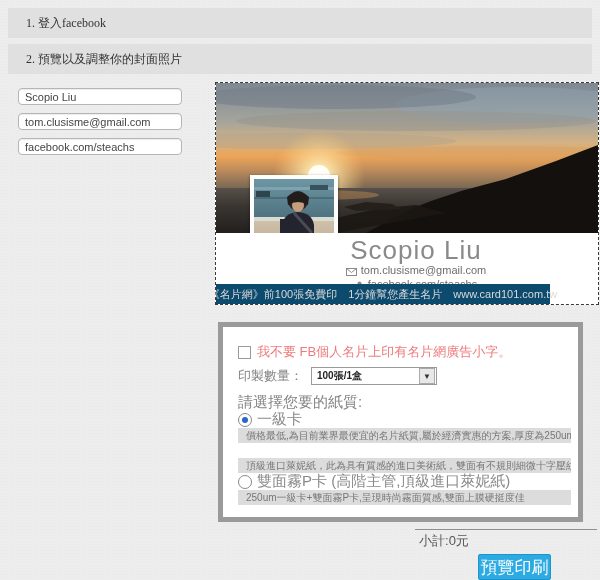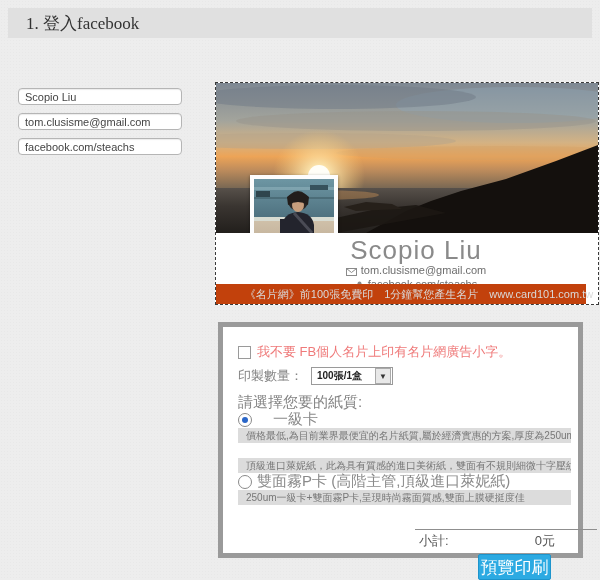--- a/index.html
+++ b/index.html
@@ -3,21 +3,21 @@
 <meta charset="utf-8">
 <style>
   html,body{margin:0;padding:0;}
   body{background:#ededed;font-family:"Liberation Sans","DejaVu Sans",sans-serif;}
   .page{position:relative;width:600px;height:580px;background:#ededed;overflow:hidden;
         background-image:radial-gradient(rgba(0,0,0,0.02) 1px, transparent 1px);background-size:3px 3px;}
 
   
   .step-bar{position:absolute;left:8px;width:584px;height:30px;background:#e0e0e0;
             display:flex;align-items:center;padding-left:18px;box-sizing:border-box;
-            font-family:"Liberation Serif","DejaVu Serif",serif;font-size:17px;color:#333;}
+            font-family:"Liberation Serif","DejaVu Serif",serif;font-size:12px;color:#333;}
   .step-1{top:8px;}
   .step-2{top:44px;}
 
   
   .form-col{position:absolute;left:18px;top:88px;width:164px;}
   .form-col input{display:block;width:164px;height:17px;margin-bottom:8px;box-sizing:border-box;
                   border:1px solid #b5b5b5;border-radius:4px;background:#fff;
                   font-size:11px;color:#444;padding:0 6px;outline:none;
                   box-shadow:inset 0 1px 1px rgba(0,0,0,0.08);}
 
@@ -25,65 +25,68 @@
   .card{position:absolute;left:215px;top:82px;width:382px;height:221px;background:#fff;
         border:1px dashed #3a3a3a;box-sizing:content-box;}
   .card-photo{position:absolute;left:0;top:0;width:382px;height:150px;overflow:hidden;}
   .card-info{position:absolute;left:0;top:150px;width:382px;height:51px;background:#fff;}
   .card-name{position:absolute;left:110px;top:2px;width:180px;text-align:center;
              font-size:26px;color:#8a8a8a;letter-spacing:1px;}
   .card-line{position:absolute;left:110px;width:180px;text-align:center;font-size:11px;color:#6d6d6d;}
   .card-line .mini-icon{display:inline-block;vertical-align:-2px;margin-right:4px;color:#8a8a8a;}
   .card-email{top:31px;}
   .card-fb{top:45px;}
-  .card-footer{position:absolute;left:0;top:201px;width:334px;height:20px;background:#c2410c;
+  .card-footer{position:absolute;left:0;top:201px;width:334px;height:20px;background:#0c4a6e;
                display:flex;align-items:center;justify-content:center;
-               font-size:11px;color:#d9d9d9;white-space:pre;padding-left:36px;}
+               font-size:11px;color:#d9d9d9;white-space:pre;}
   .profile-box{position:absolute;left:34px;top:92px;width:80px;height:84px;background:#fff;
                border:4px solid #fdfdfd;box-shadow:0 1px 3px rgba(0,0,0,0.45);}
 
   
-  .options{position:absolute;left:218px;top:322px;width:365px;height:236px;box-sizing:border-box;
+  .options{position:absolute;left:218px;top:322px;width:365px;height:200px;box-sizing:border-box;
            background:#fff;border:5px solid #9a9a9a;}
   .opt-inner{position:relative;width:100%;height:100%;}
   .no-ad-row{position:absolute;left:15px;top:16px;display:flex;align-items:center;font-size:13px;color:#ef7a7a;}
   .checkbox{width:11px;height:11px;border:1px solid #9a9a9a;background:#fff;margin-right:6px;flex:0 0 auto;}
   .qty-row{position:absolute;left:15px;top:40px;display:flex;align-items:flex-end;font-size:13px;color:#848484;}
-  .select-box{display:flex;align-items:center;margin-left:8px;border:1px solid #9a9a9a;background:#fff;height:16px;}
+  .select-box{display:flex;align-items:center;margin-left:8px;border:1px solid #9a9a9a;background:#fff;height:16px;gap:44px;}
   .select-value{font-size:10px;font-weight:bold;color:#222;padding:0 5px;min-width:52px;}
   .select-arrow{width:14px;height:14px;margin:1px;background:#e8e8e8;border:1px solid #aaa;
                 display:flex;align-items:center;justify-content:center;font-size:8px;color:#333;}
   .paper-label{position:absolute;left:15px;top:66px;font-size:15px;color:#848484;}
   .paper-opt{position:absolute;left:15px;display:flex;align-items:center;font-size:15px;color:#8a8a8a;}
   .radio{width:12px;height:12px;border:1px solid #8a8a8a;border-radius:50%;background:#fff;
          margin-right:5px;flex:0 0 auto;position:relative;}
   .radio.checked::after{content:"";position:absolute;left:3px;top:3px;width:6px;height:6px;
                         border-radius:50%;background:#2a66c8;}
   .paper-desc{position:absolute;left:15px;width:333px;background:#dcdcdc;color:#777;
               font-size:10px;line-height:13px;padding:1px 8px;box-sizing:border-box;white-space:nowrap;overflow:hidden;}
-  .opt-a{top:83px;gap:16px;}  .desc-a{top:101px;}
+  .opt-a{top:83px;}  .desc-a{top:101px;}
   .opt-b{top:115px;} .desc-b{top:131px;}
   .opt-c{top:145px;} .desc-c{top:163px;}
 
   
   .subtotal{position:absolute;left:415px;top:529px;width:182px;border-top:1px solid #8f8f8f;
-            display:flex;justify-content:space-between;padding:2px 42px 0 4px;box-sizing:border-box;
+            display:flex;padding:2px 42px 0 4px;box-sizing:border-box;
             font-size:13px;color:#555;}
   .preview-btn{position:absolute;left:478px;top:554px;width:71px;height:24px;background:#2caae2;
                border:1px solid #1d94cc;border-radius:2px;color:#fff;font-size:17px;
                display:flex;align-items:center;justify-content:center;cursor:pointer;
                font-family:"Liberation Sans","DejaVu Sans",sans-serif;}
 </style>
 </head>
 <body>
 
 <div class="page">
 
   <div class="step-bar step-1">
     <span>1. 登入facebook</span>
+  </div>
+  <div class="step-bar step-2">
+    <span>2. 預覽以及調整你的封面照片</span>
   </div>
 
   <div class="form-col">
     <input type="text" value="Scopio Liu" style="">
     <input type="text" value="tom.clusisme@gmail.com" style="">
     <input type="text" value="facebook.com/steachs" style="">
   </div>
 
   <div class="card">
     <div class="card-photo">

